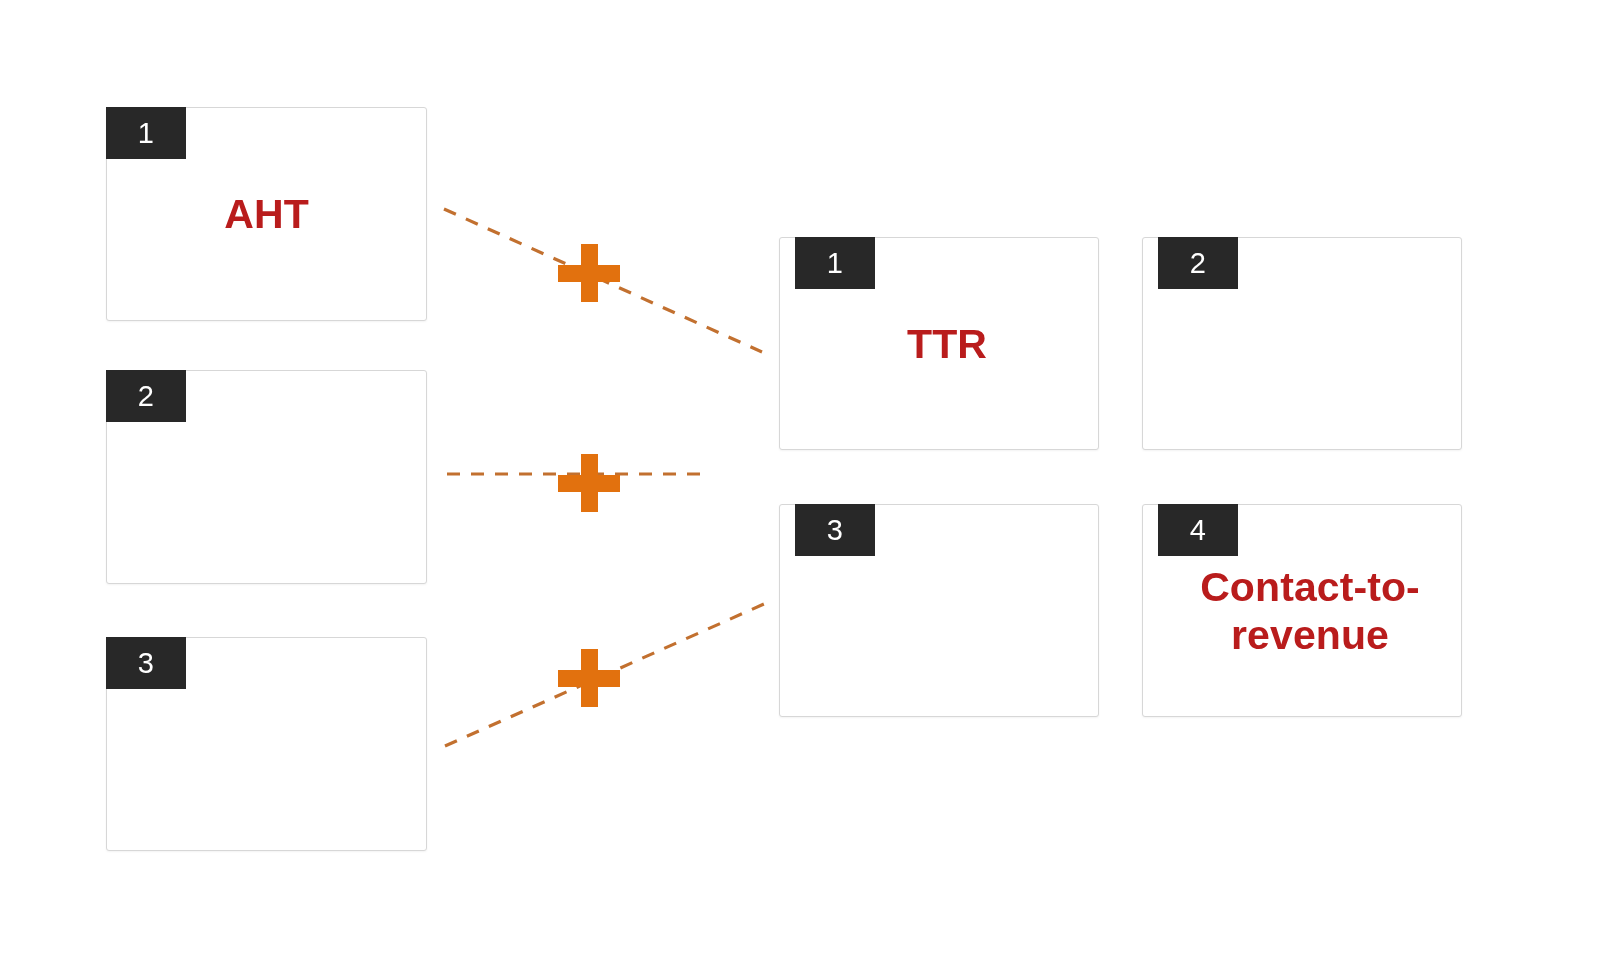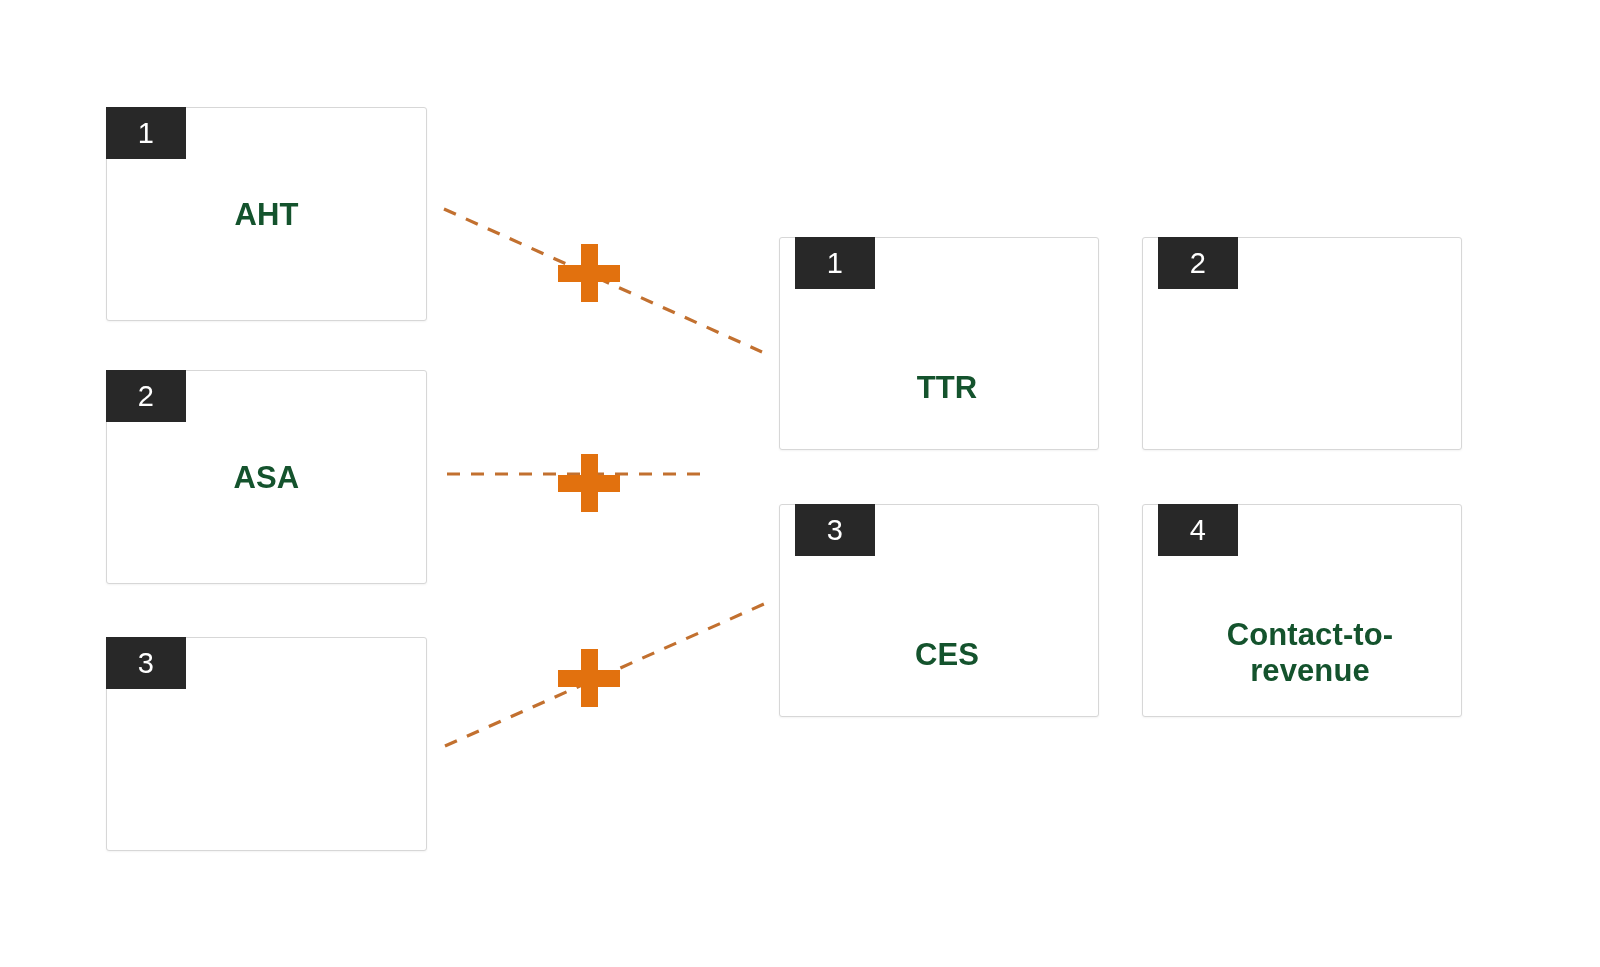--- a/index.html
+++ b/index.html
@@ -43,22 +43,22 @@
     font-weight: 400;
     letter-spacing: 0.2px;
   }
   .card-title {
     position: absolute;
     left: 0;
     right: 0;
     top: 50%;
     transform: translateY(-50%);
     text-align: center;
-    color: #14532d;
-    font-size: 31px;
+    color: #b91c1c;
+    font-size: 41px;
     font-weight: 700;
     line-height: 1.0;
     letter-spacing: 0.1px;
     padding: 0 26px;
     box-sizing: border-box;
   }
   .card-title.two-line {
     line-height: 1.18;
   }
 
@@ -70,21 +70,21 @@
 
   
   .col-right { width: 320px; height: 213px; }
   .right-c1 { left: 779px; }
   .right-c2 { left: 1142px; }
   .right-r1 { top: 237px; }
   .right-r2 { top: 504px; }
   .right-c1 .card-badge,
   .right-c2 .card-badge { left: 15px; }
   .right-c1 .card-title,
-  .right-c2 .card-title { padding-left: 42px; margin-top: 43px; }
+  .right-c2 .card-title { padding-left: 42px; }
 
   
   .connector-layer {
     position: absolute;
     inset: 0;
     pointer-events: none;
   }
   .connector-layer svg {
     display: block;
     width: 1600px;
@@ -144,39 +144,37 @@
     <span class="bar-h"></span>
   </div>
 
   <div class="card col-left left-1">
     <div class="card-badge">1</div>
     <div class="card-title">AHT</div>
   </div>
 
   <div class="card col-left left-2">
     <div class="card-badge">2</div>
-    <div class="card-title">ASA</div>
   </div>
 
   <div class="card col-left left-3">
     <div class="card-badge">3</div>
   </div>
 
   <div class="card col-right right-c1 right-r1">
     <div class="card-badge">1</div>
     <div class="card-title">TTR</div>
   </div>
 
   <div class="card col-right right-c2 right-r1">
     <div class="card-badge">2</div>
   </div>
 
   <div class="card col-right right-c1 right-r2">
     <div class="card-badge">3</div>
-    <div class="card-title">CES</div>
   </div>
 
   <div class="card col-right right-c2 right-r2">
     <div class="card-badge">4</div>
     <div class="card-title two-line">
       <span>Contact-to-</span><br>
       <span>revenue</span>
     </div>
   </div>
 

